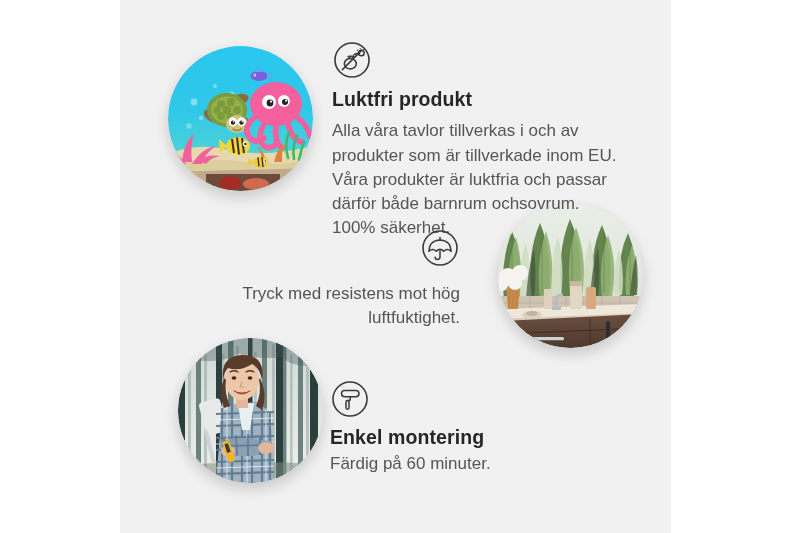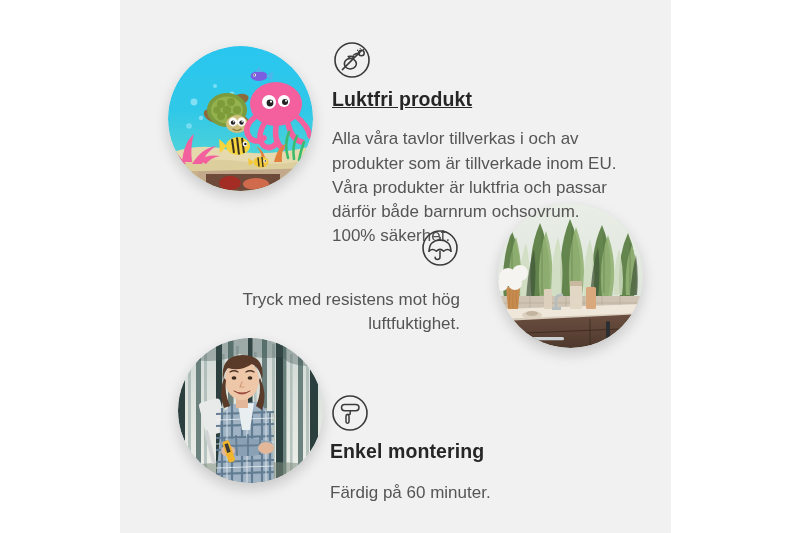--- a/index.html
+++ b/index.html
@@ -67,31 +67,31 @@
   .feature p {
     margin: 4px 0 0 0;
     font-size: 17px;
     color: #555555;
     line-height: 1.42;
   }
 
   
   #feature-odourless { left: 332px; top: 40px; width: 292px; text-align: left; }
   #feature-odourless .icon-wrap { margin-bottom: 8px; }
-  #feature-odourless h2 { margin-bottom: 16px; text-decoration: underline; }
+  #feature-odourless h2 { margin-bottom: 8px; }
 
   
   #feature-waterproof { left: 205px; top: 228px; width: 255px; text-align: right; }
   #feature-waterproof .icon-wrap { display: flex; justify-content: flex-end; margin-bottom: 6px; }
-  #feature-waterproof p { margin-top: 20px; }
+  #feature-waterproof p { margin-top: 14px; }
 
   
-  #feature-assembly { left: 330px; top: 393px; width: 260px; text-align: left; }
+  #feature-assembly { left: 330px; top: 379px; width: 260px; text-align: left; }
   #feature-assembly .icon-wrap { margin-bottom: 7px; }
-  #feature-assembly p { margin-top: 18px; }
+  #feature-assembly p { margin-top: 3px; }
 
   .icon-circle-stroke { fill: none; stroke: #3a3a3a; stroke-width: 1.6; }
   .icon-line { fill: none; stroke: #3a3a3a; stroke-width: 1.5; stroke-linecap: round; stroke-linejoin: round; }
   .icon-fill { fill: #3a3a3a; }
 </style>
 </head>
 <body>
 
 <div id="stage">
 

